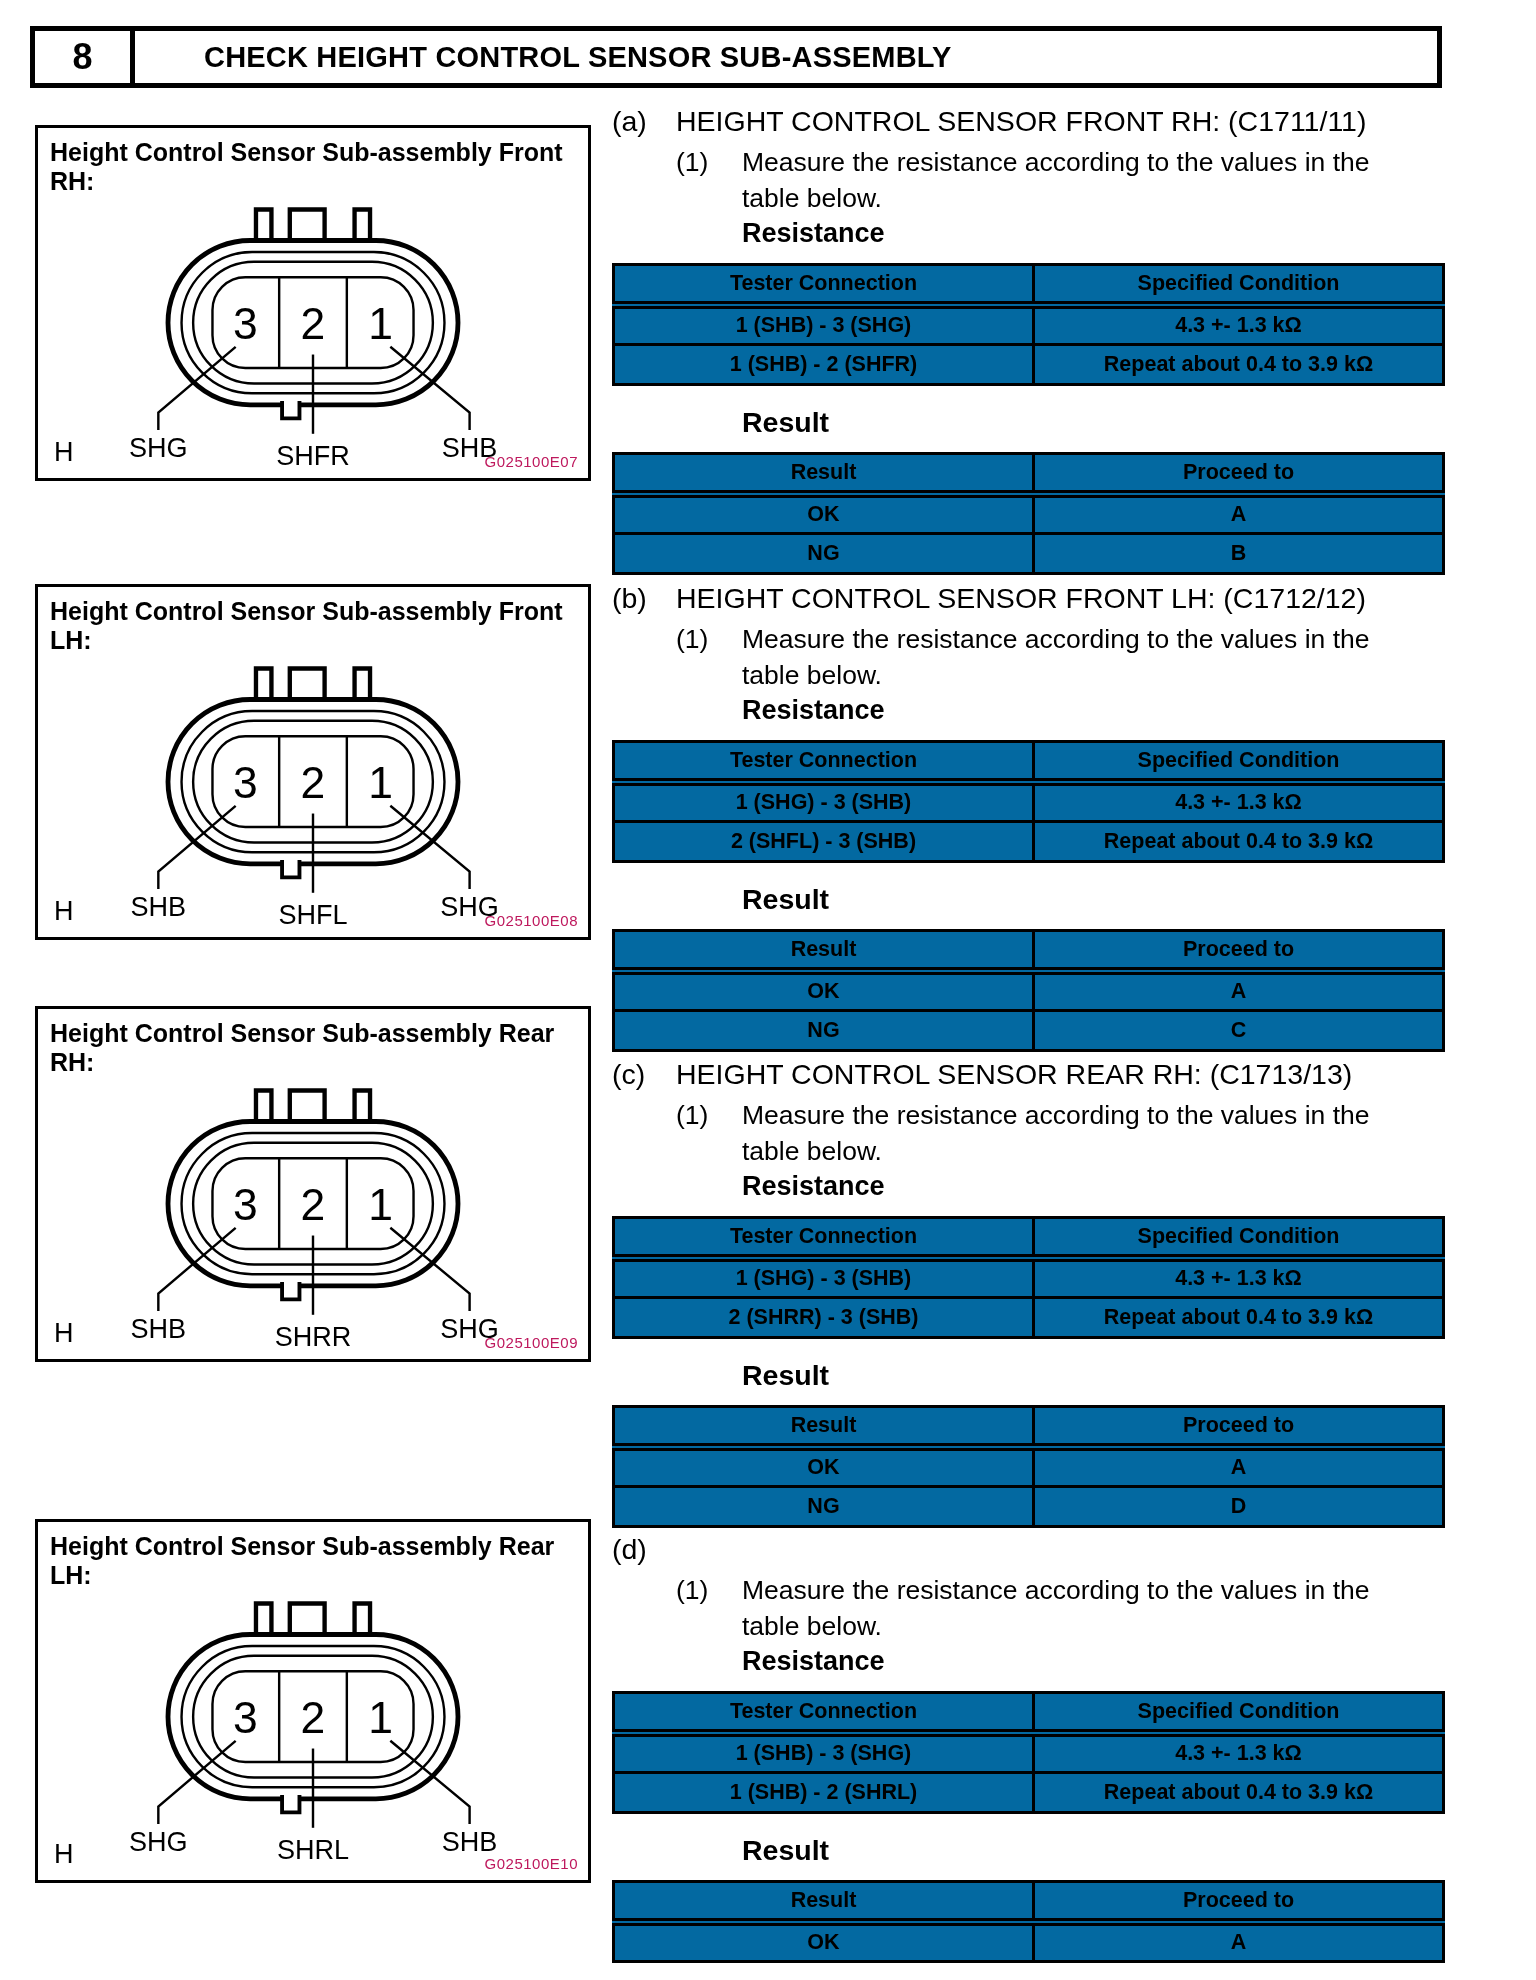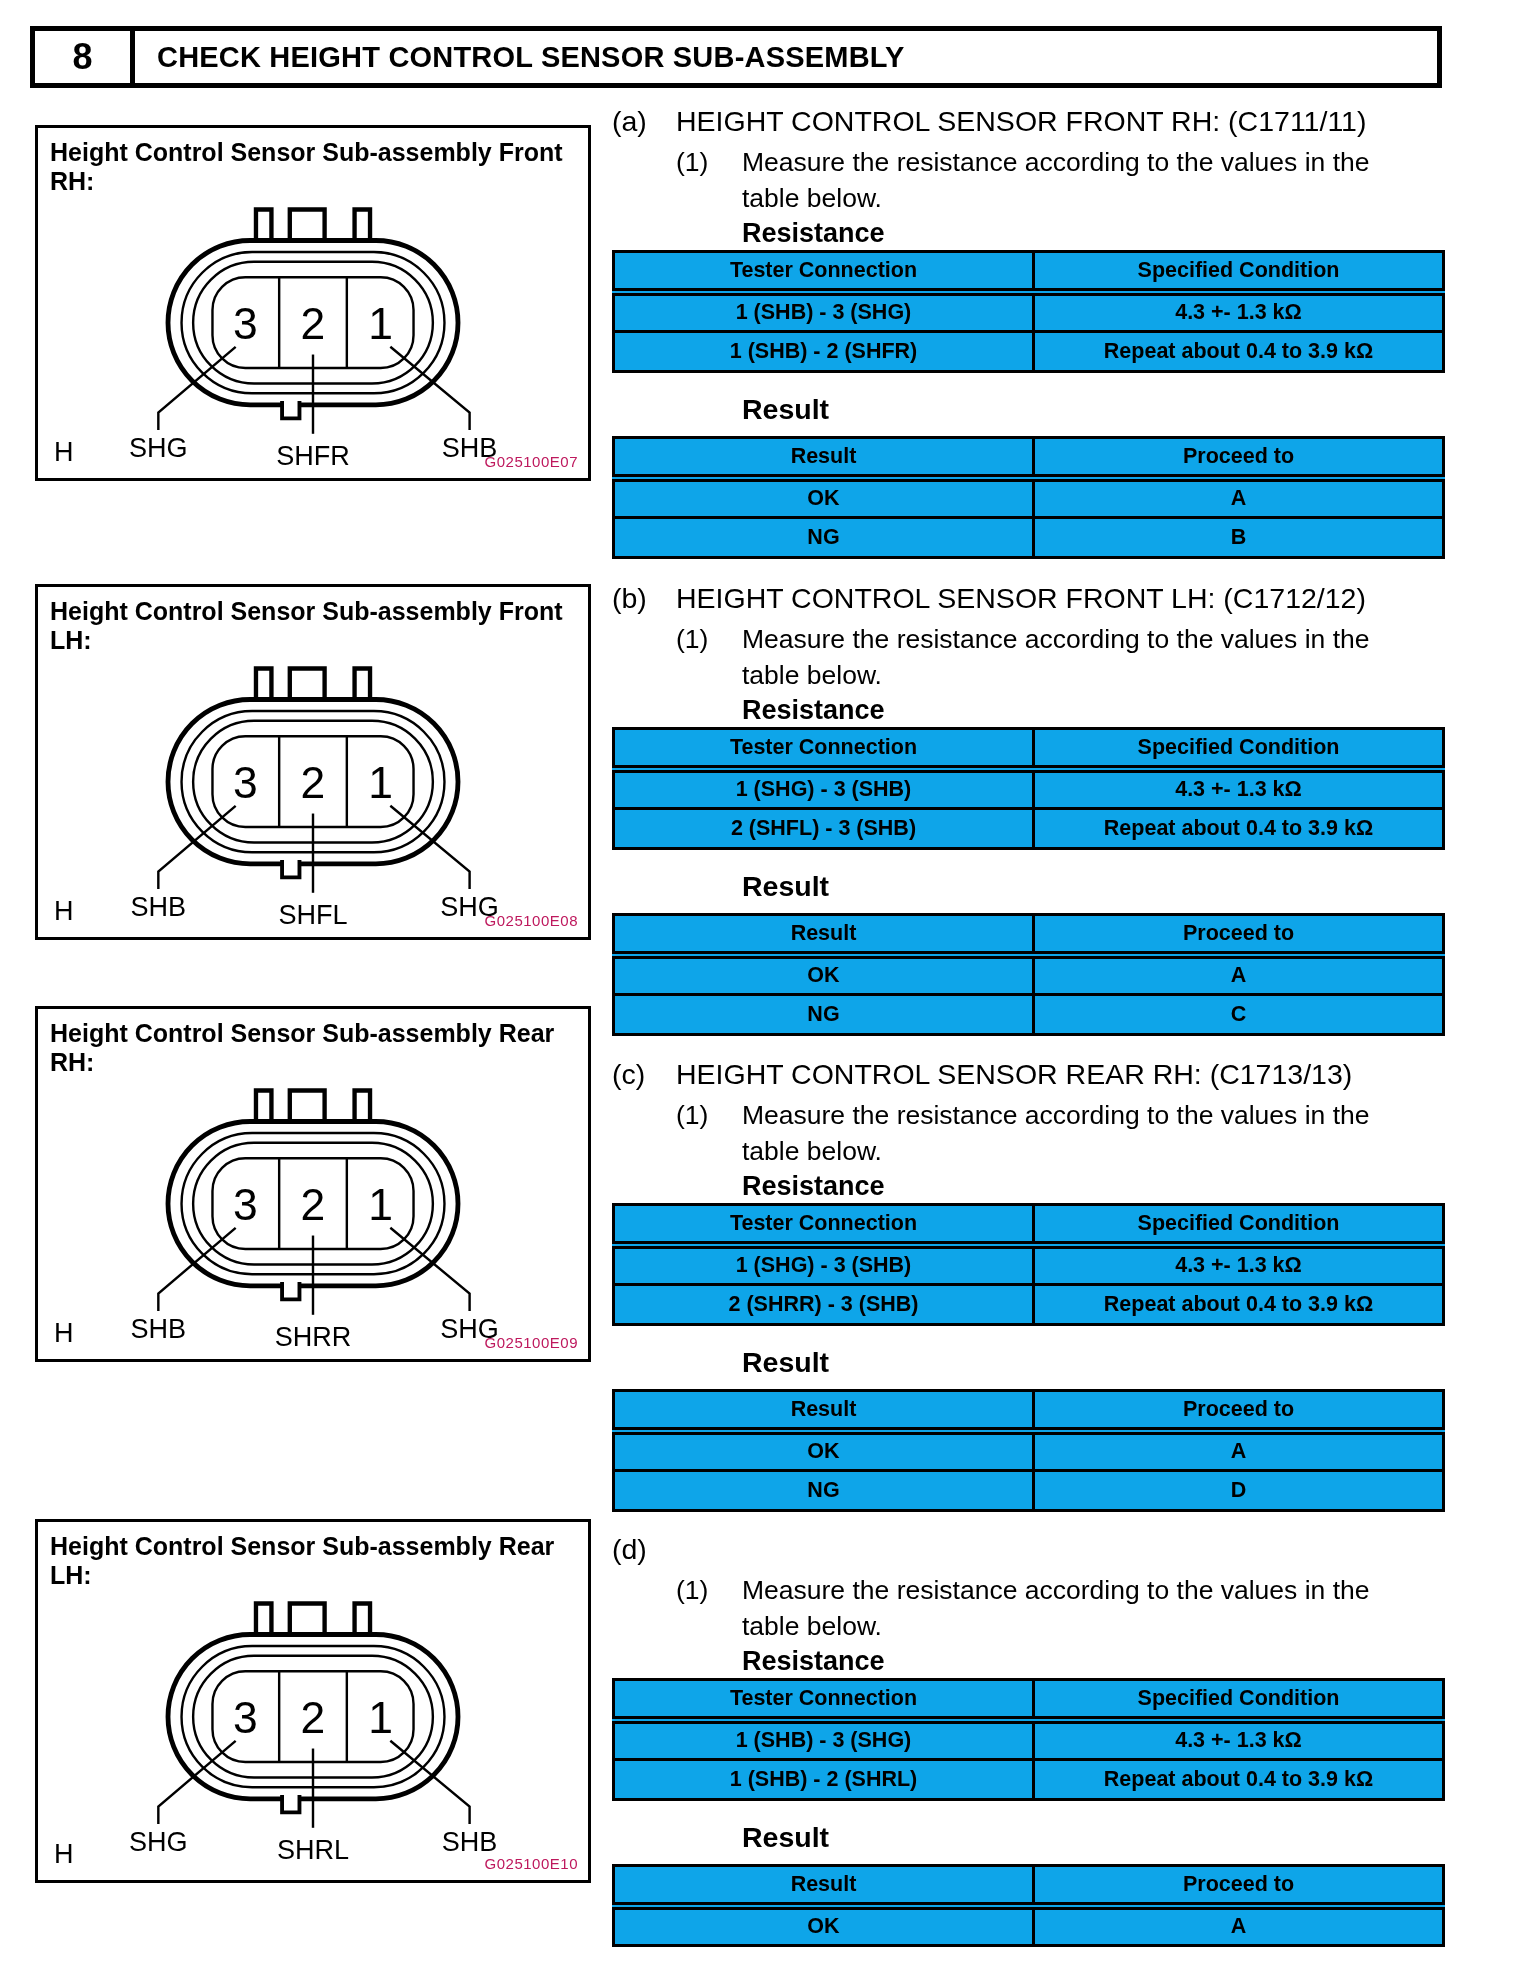--- a/index.html
+++ b/index.html
@@ -6,21 +6,21 @@
   html,body { background:#ffffff; }
   body { font-family:"Liberation Sans", sans-serif; color:#000; }
   .page { position:relative; width:1536px; height:1980px; background:#fff; overflow:hidden; }
 
   
   .hdr { position:absolute; left:30px; top:26px; width:1412px; height:62px;
          border:5px solid #000; display:flex; align-items:stretch; background:#fff; }
   .hdr-num { width:100px; border-right:5px solid #000; display:flex; align-items:center;
              justify-content:center; font-size:36px; font-weight:bold; }
   .hdr-title { display:flex; align-items:center; padding-left:22px; font-size:29px;
-               font-weight:bold; letter-spacing:.2px; }
+               font-weight:bold; letter-spacing:.2px;margin-left:47px; }
 
   
   .figure { position:absolute; left:35px; width:556px; height:356px; border:3px solid #000; background:#fff; }
   .figure.tall { height:364px; }
   .fig-title { padding:10px 12px 0 12px; font-weight:bold; font-size:25px; }
   .fig-svg { display:block; margin:0 auto; }
   .fig-h { position:absolute; left:16px; bottom:10px; font-size:27px; }
   .fig-code { position:absolute; right:10px; bottom:8px; font-size:15px; color:#be185d; letter-spacing:.5px; }
   .pin-num { font-size:46px; }
   .conn-label { font-size:28px; }
@@ -28,21 +28,21 @@
   
   .section { position:absolute; left:612px; width:833px; }
   .sec-head { display:flex; font-size:28.5px; line-height:36px; }
   .sec-letter { width:64px; flex:none; }
   .step { display:flex; margin-top:5px; margin-left:64px; font-size:26.5px; line-height:36px; }
   .step-no { width:66px; flex:none; }
   .step-text { width:656px; }
   .sub-label { margin-left:130px; margin-top:0; font-weight:bold; font-size:27px; line-height:34px; }
   .result-label { margin:20px 0 10px 130px; font-weight:bold; font-size:28.5px; }
 
-  table.spec { border-collapse:collapse; width:833px; background:#0ea5e9; }
+  table.spec { border-collapse:collapse; margin-top:13px; width:833px; background:#0369a1; }
   table.spec th, table.spec td { border:3px solid #000; text-align:center; font-weight:bold;
          font-size:21.5px; padding:4px 4px; height:40px; }
   table.spec thead th { border-bottom:8px double #000; }
   table.spec th:first-child, table.spec td:first-child { width:50.6%; }
 </style>
 </head>
 <body>
 
 <div class="page">
 

